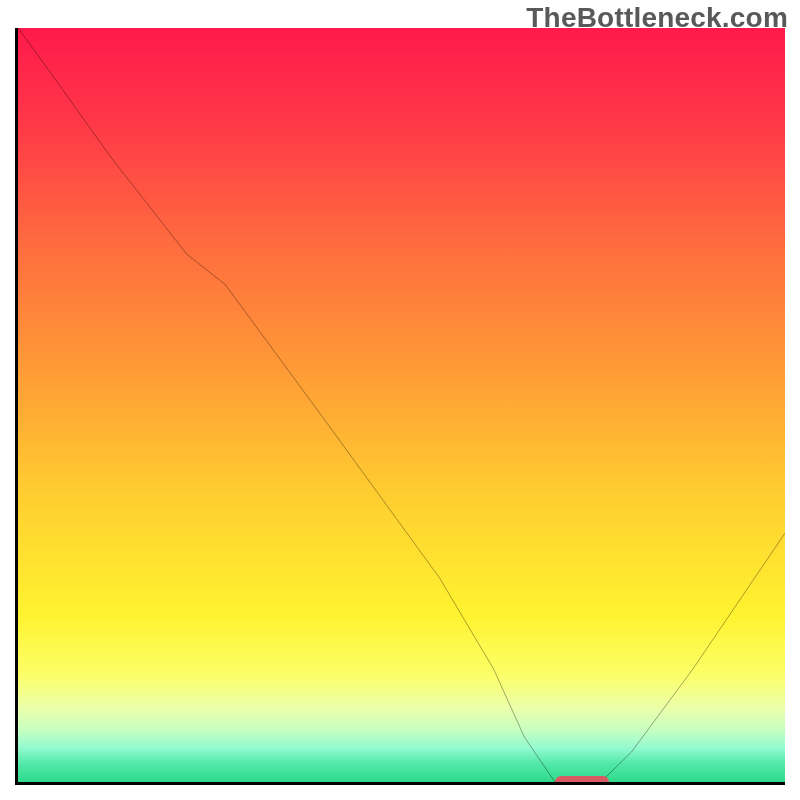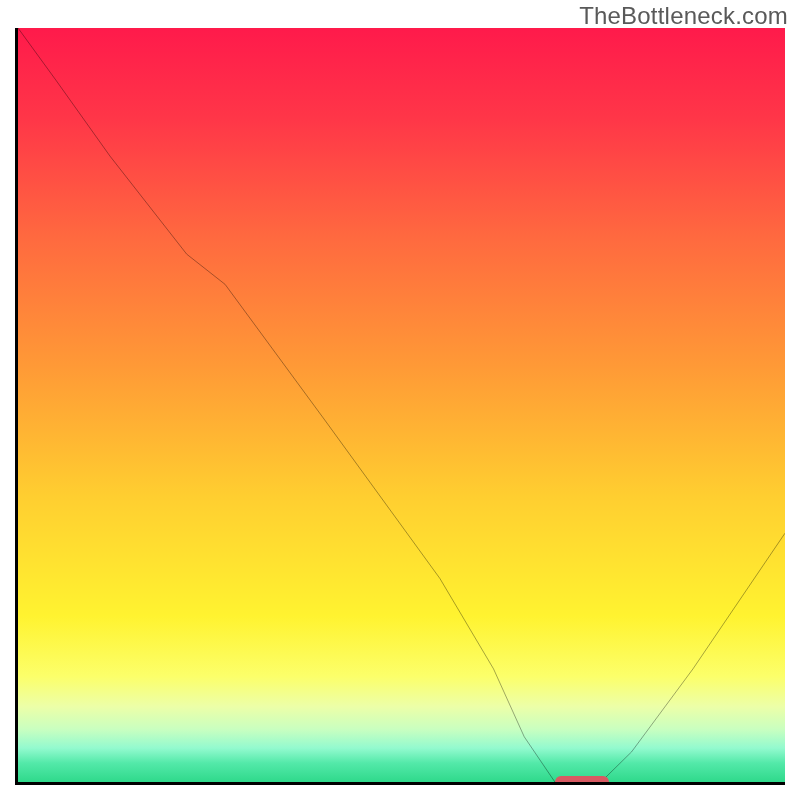--- a/index.html
+++ b/index.html
@@ -12,22 +12,22 @@
   }
   .wrap {
     position: relative;
     width: 800px;
     height: 800px;
   }
   .attribution {
     position: absolute;
     top: 2px;
     right: 12px;
-    font-size: 24px;
-    font-weight: 400;
+    font-size: 28px;
+    font-weight: 700;
     color: #595959;
     letter-spacing: 0.2px;
     z-index: 3;
   }
   .plot {
     position: absolute;
     left: 15px;
     top: 28px;
     width: 770px;
     height: 757px;

